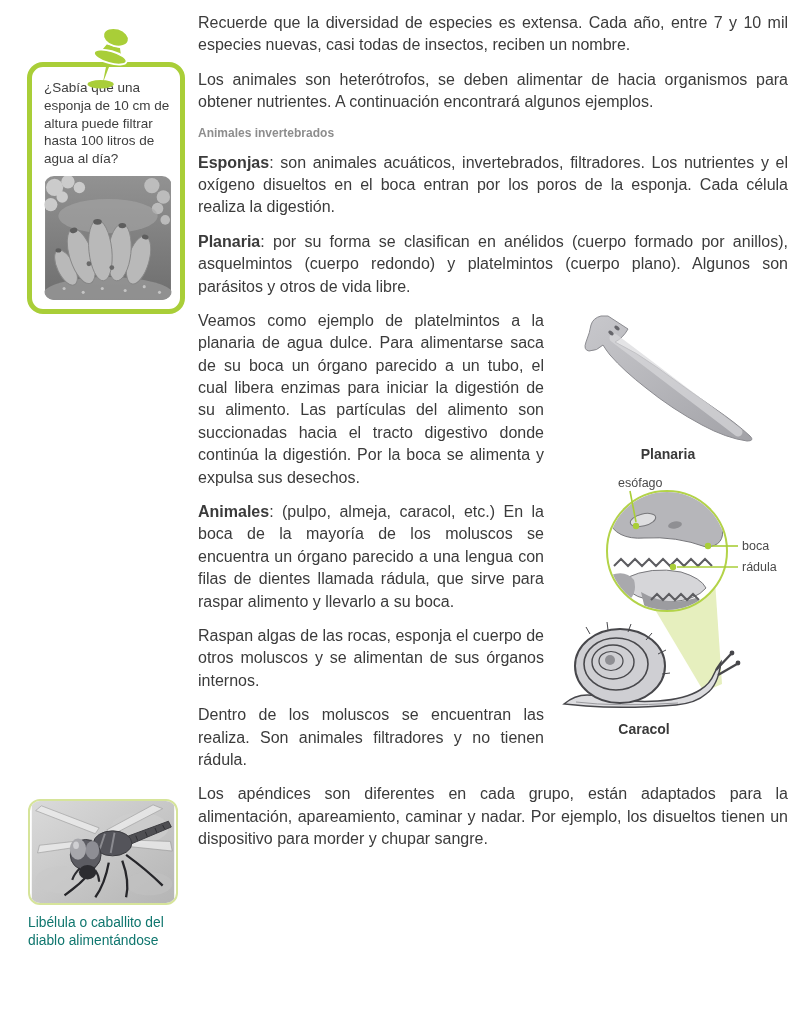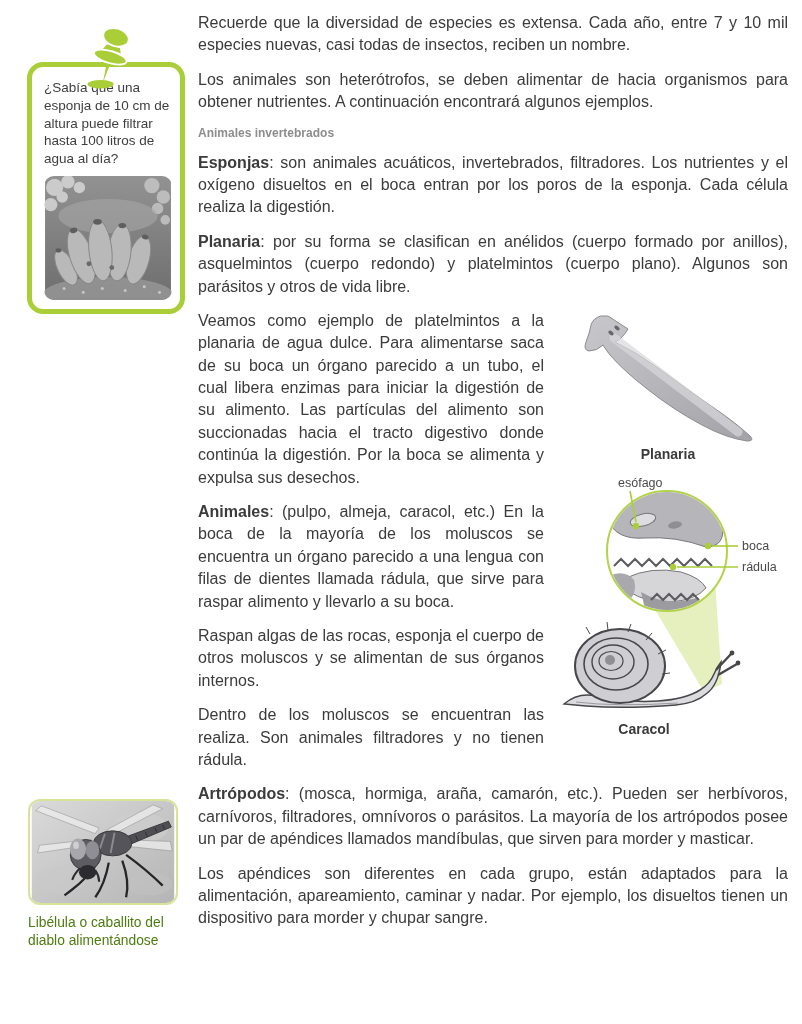--- a/index.html
+++ b/index.html
@@ -44,21 +44,21 @@
   }
   .dragonfly-fig{
     position:absolute;left:28px;top:799px;width:156px;margin:0;
   }
   .dragonfly-photo{
     display:block;width:150px;height:106px;
     border:2px solid #d6e49a;border-radius:12px;
   }
   .dragonfly-fig figcaption{
     margin-top:9px;
-    font-size:13.8px;line-height:1.3;color:#4d7c0f;
+    font-size:13.8px;line-height:1.3;color:#0f766e;
   }
 
   
   .main{
     position:absolute;left:198px;top:12px;width:590px;
   }
   h1{
     margin:0 0 20px;
     font-size:23px;font-weight:bold;color:#474747;
     letter-spacing:.2px;
@@ -281,18 +281,17 @@
     </div>
 
     <p>Veamos como ejemplo de platelmintos a la planaria de agua dulce. Para alimentarse saca de su boca un órgano parecido a un tubo, el cual libera enzimas para iniciar la digestión de su alimento. Las partículas del alimento son succionadas hacia el tracto digestivo donde continúa la digestión. Por la boca se alimenta y expulsa sus desechos.</p>
 
     <p><b>Animales</b><span>: (pulpo, almeja, caracol, etc.) En la boca de la mayoría de los moluscos se encuentra un órgano parecido a una lengua con filas de dientes llamada rádula, que sirve para raspar alimento y llevarlo a su boca.</span></p>
 
     <p>Raspan algas de las rocas, esponja el cuerpo de otros moluscos y se alimentan de sus órganos internos.</p>
 
     <p>Dentro de los moluscos se encuentran las realiza. Son animales filtradores y no tienen rádula.</p>
 
-    <p class="clear-r"><b>Artrópodos</b><span>: (mosca, hormiga, araña, camarón, etc.). Pueden ser herbívoros, carnívoros, filtradores, omnívoros o parásitos. La mayoría de los artrópodos posee un par de apéndices llamados mandíbulas, que sirven para morder y masticar.</span></p>
 
     <p>Los apéndices son diferentes en cada grupo, están adaptados para la alimentación, apareamiento, caminar y nadar. Por ejemplo, los disueltos tienen un dispositivo para morder y chupar sangre.</p>
 
   </div>
 </div>
 
 </body></html>

